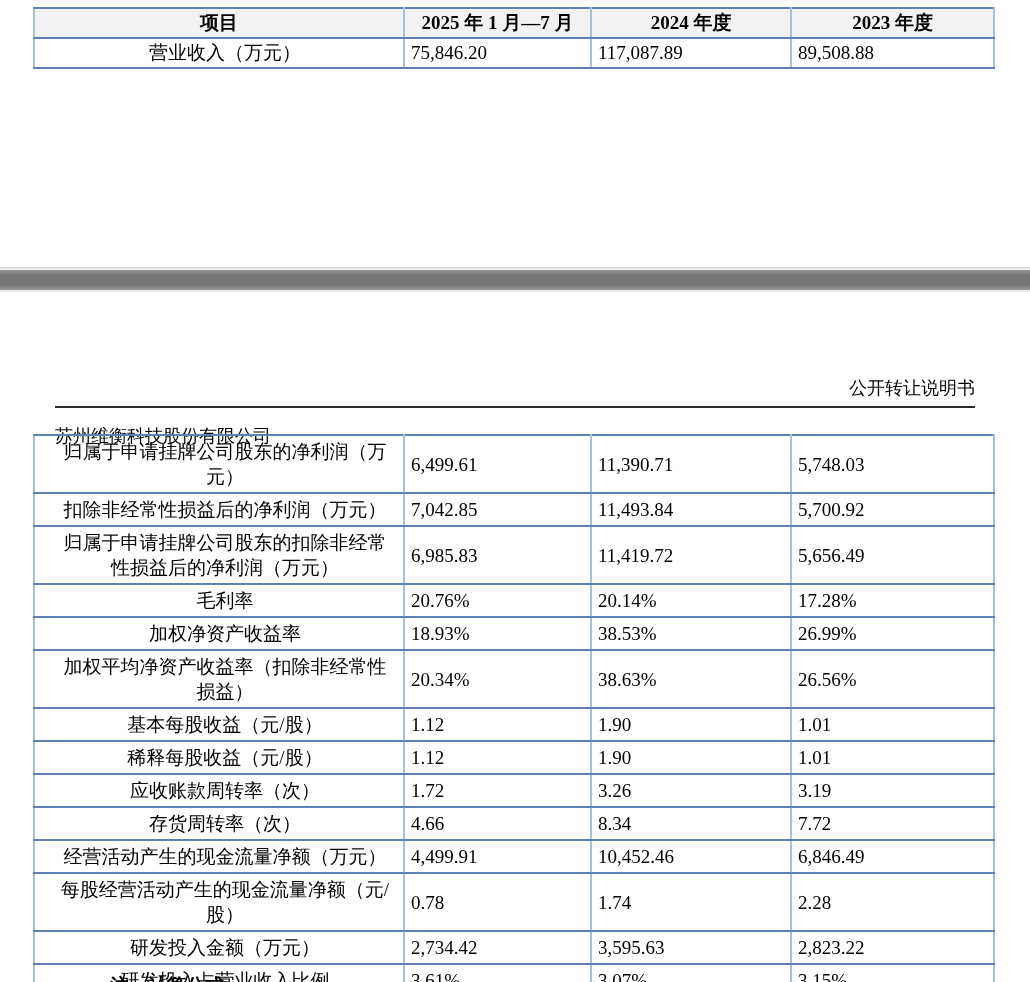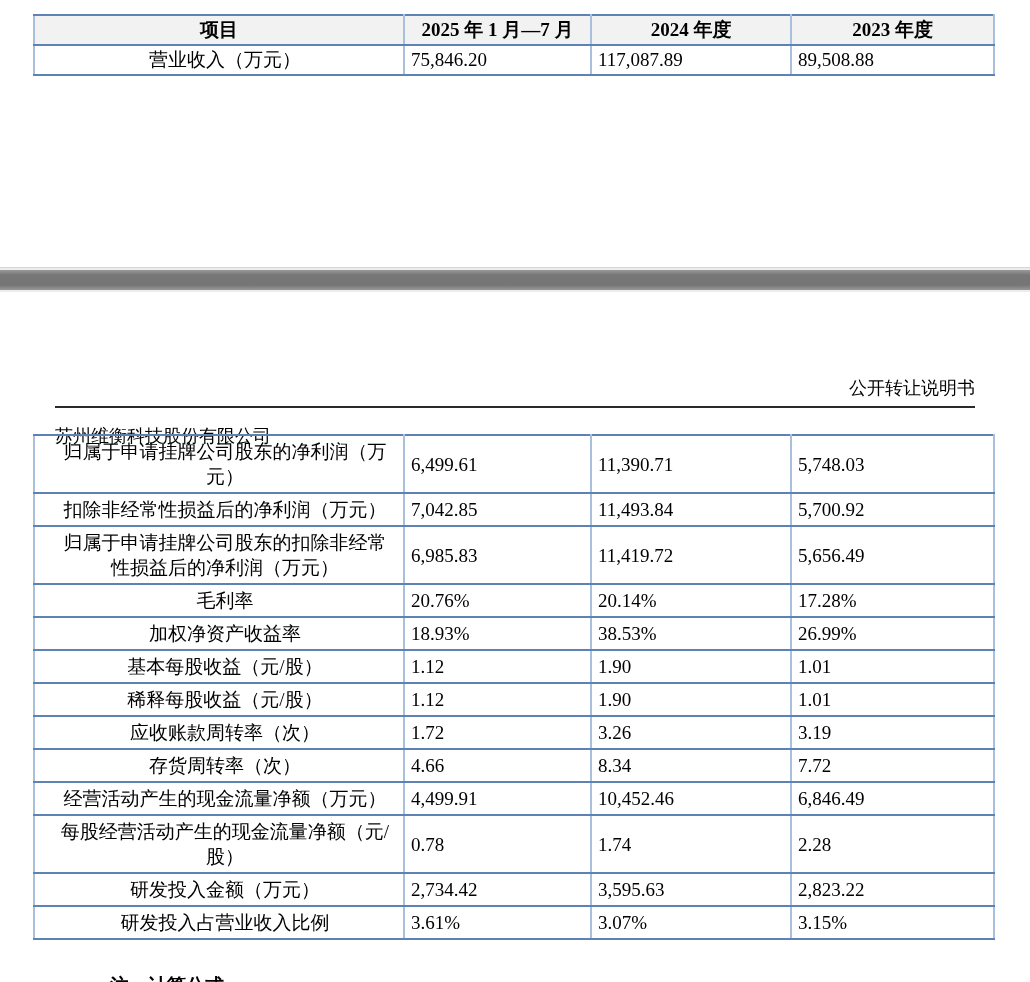--- a/index.html
+++ b/index.html
@@ -27,21 +27,21 @@
   }
   table.fin th{
     background:#f2f2f2;text-align:center;font-weight:bold;
     padding:2px 4px;line-height:24px;
   }
   #table1 td{padding:2px 4px;line-height:24px;}
   #table2 td{padding:3px 4px;line-height:25px;}
   td.lbl{text-align:center;padding-left:20px !important;padding-right:8px !important;}
   td.val{text-align:left;padding-right:14px !important;padding-left:6px !important;border-radius:10px;}
 
-  #table1-wrap{position:absolute;left:33px;top:14px;}
+  #table1-wrap{position:absolute;left:33px;top:7px;}
   #table2-wrap{position:absolute;left:33px;top:142px;}
 
   #pageno{position:absolute;top:148px;left:0;width:100%;text-align:center;font-size:15px;letter-spacing:0.5px;}
 
   #p2header{position:absolute;top:84px;left:55px;width:920px;height:26px;font-size:18px;border-bottom:2px solid #2a2a2a;padding-bottom:4px;}
   #p2header .left{float:left;margin-top:48px;}
   #p2header .right{float:right;}
 
   #footnote{position:absolute;top:681px;left:110px;font-size:19px;font-weight:bold;white-space:nowrap;}
 </style>
@@ -121,20 +121,26 @@
               <td class="val">20.14%</td>
               <td class="val">17.28%</td>
             </tr>
             <tr>
               <td class="lbl">加权净资产收益率</td>
               <td class="val">18.93%</td>
               <td class="val">38.53%</td>
               <td class="val">26.99%</td>
             </tr>
             <tr>
+              <td class="lbl">加权平均净资产收益率（扣除非经常性损益）</td>
+              <td class="val">20.34%</td>
+              <td class="val">38.63%</td>
+              <td class="val">26.56%</td>
+            </tr>
+            <tr>
               <td class="lbl">基本每股收益（元/股）</td>
               <td class="val">1.12</td>
               <td class="val">1.90</td>
               <td class="val">1.01</td>
             </tr>
             <tr>
               <td class="lbl">稀释每股收益（元/股）</td>
               <td class="val">1.12</td>
               <td class="val">1.90</td>
               <td class="val">1.01</td>

